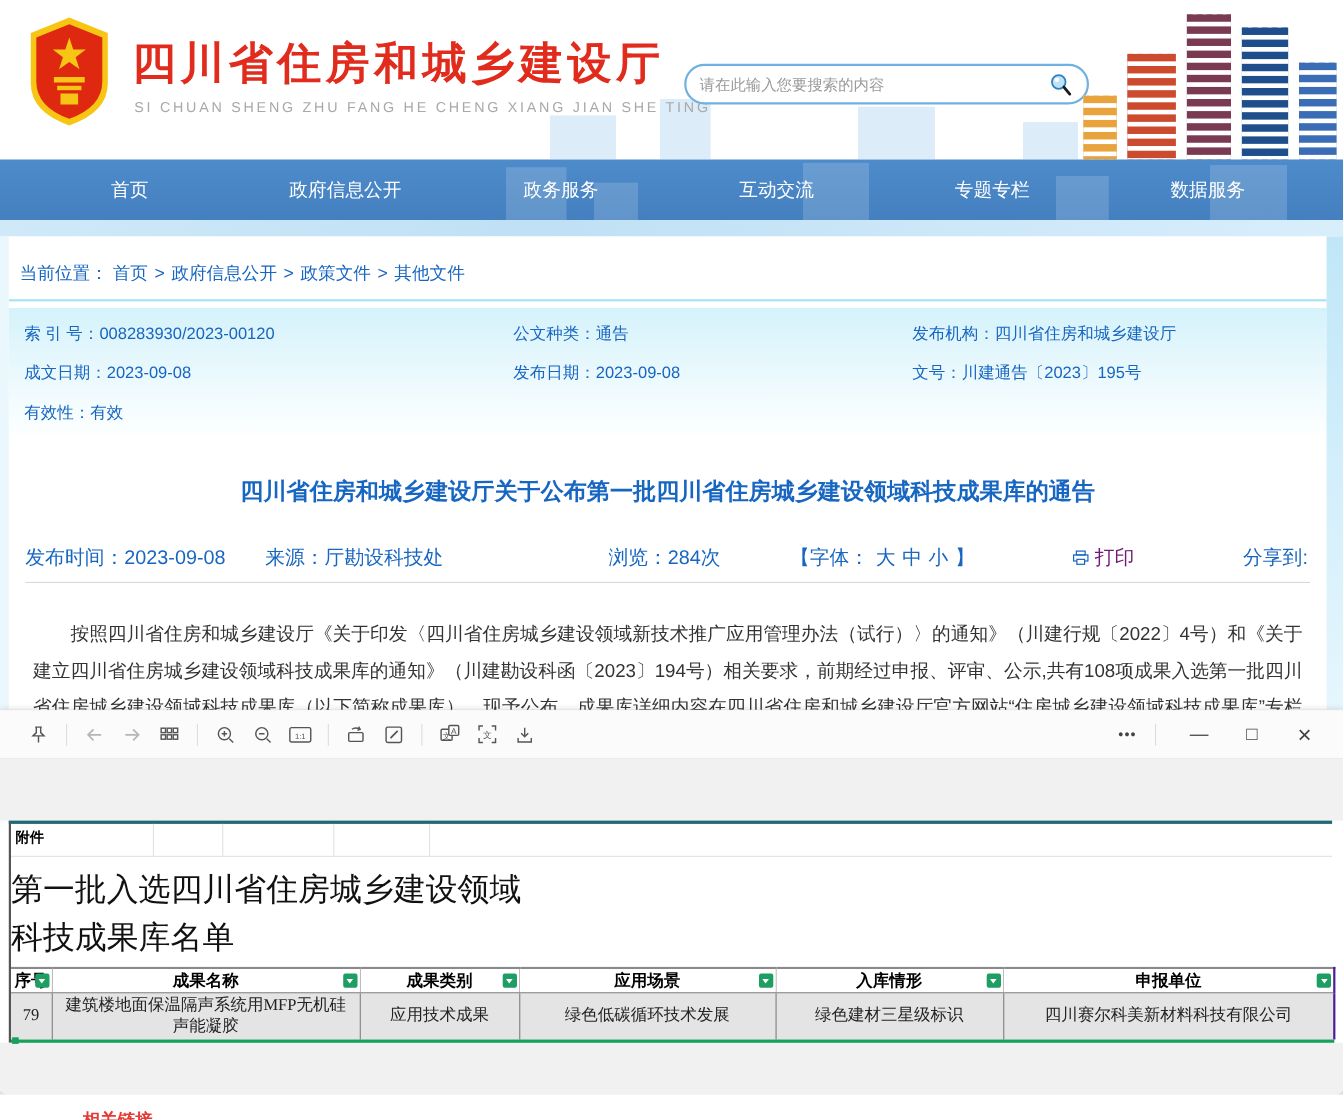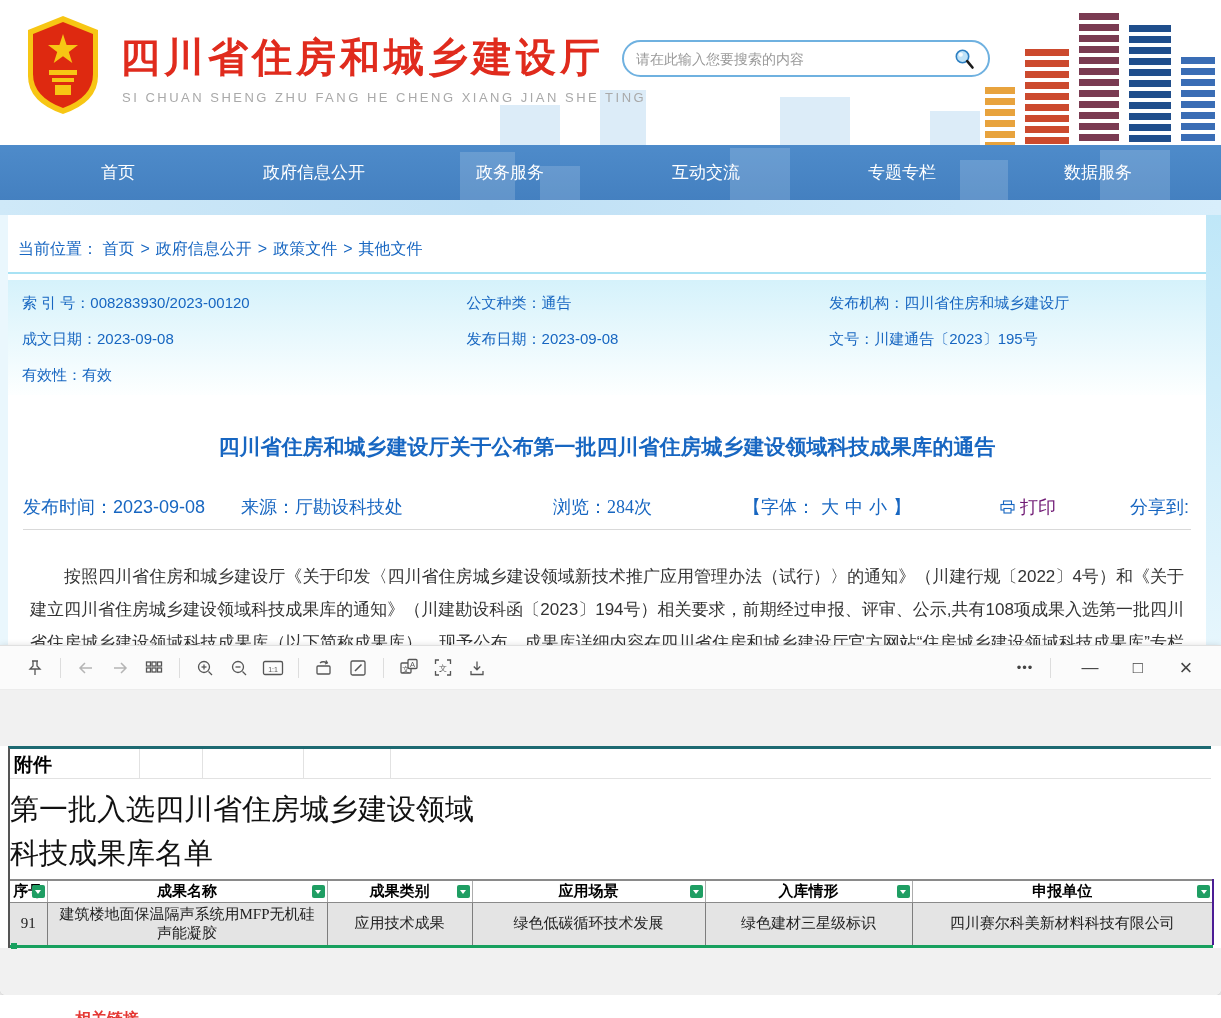--- a/index.html
+++ b/index.html
@@ -5,21 +5,21 @@
   * { margin:0; padding:0; box-sizing:border-box; }
   html,body { width:1221px; height:1018px; overflow:hidden; background:#fff;
     font-family:"Liberation Sans","DejaVu Sans",sans-serif; }
 
   
   .site-header { position:relative; height:145px; background:#fff; overflow:hidden; }
   .logo-wrap { position:absolute; left:22px; top:14px; width:82px; height:102px; }
   .site-title { position:absolute; left:120px; top:30px; font-family:"Liberation Serif","DejaVu Serif",serif;
     font-weight:bold; font-size:40px; color:#e02b1d; letter-spacing:4px; }
   .site-subtitle { position:absolute; left:122px; top:90px; font-size:13px; color:#a9a9a9; letter-spacing:2.5px; }
-  .search-box { position:absolute; left:622px; top:40px; width:368px; height:37px; border:2px solid #6fb1e0;
+  .search-box { position:absolute; left:622px; top:58px; width:368px; height:37px; border:2px solid #6fb1e0;
     border-radius:19px; background:#fff; display:flex; align-items:center; padding:0 12px; }
   .search-input { flex:1; border:none; outline:none; font-size:14px; color:#333; background:transparent; }
   .search-input::placeholder { color:#9a9a9a; }
   .hdr-sil { position:absolute; bottom:0; background:#dcecf8; }
   .buildings { position:absolute; right:6px; top:8px; height:137px; display:flex; align-items:flex-end; gap:10px; }
   .bld { width:38px; }
   .win { background-size:9px 11px !important; }
 
   
   .nav { position:relative; height:55px; background:linear-gradient(#4e8bca,#4480c0); overflow:hidden; }
@@ -59,21 +59,21 @@
     display:flex; align-items:center; padding:0 18px; }
   .vt-btn { width:34px; height:30px; display:flex; align-items:center; justify-content:center; cursor:pointer; border-radius:4px; }
   .vt-sep { width:1px; height:20px; background:#ddd; margin:0 8px; }
   .vt-right { margin-left:auto; display:flex; align-items:center; }
   .vt-glyph { font-size:17px; color:#444; line-height:1; }
   .gray-gap { height:56px; background:#f1f1f1; }
 
   .sheet { border-top:3px solid #1e6a72; border-left:2px solid #555; margin-right:10px; background:#fff; }
   .attach-row { display:flex; height:30px; border-bottom:1px solid #e2e2e2; }
   .attach-cell { border-right:1px solid #e2e2e2; height:100%; }
-  .attach-label { font-weight:bold; font-size:19px; padding:3px 0 0 4px;
+  .attach-label { font-weight:bold; font-size:13px; padding:3px 0 0 4px;
     font-family:Liberation Mono, monospace; }
   .sheet-title { height:100px; text-align:left; font-family:"Liberation Serif","DejaVu Serif",serif;
     font-size:29px; color:#111; padding-top:8px; line-height:44px; }
 
   table.grid { border-collapse:collapse; table-layout:fixed; width:1203px; }
   .grid th { position:relative; border-top:2px solid #8a8a8a; border-bottom:1px solid #8a8a8a;
     border-right:1px solid #adadad; height:22px; font-size:15px; font-weight:bold; color:#000;
     text-align:center; overflow:hidden; white-space:nowrap; background:#fff; }
   .grid td { border-right:1px solid #7d7d7d; background:#e4e4e4; font-size:15px; color:#222;
     text-align:center; height:42px; padding:2px 6px; line-height:19px;
@@ -177,21 +177,21 @@
       <div class="meta-field">
         <span>有效性：</span><span>有效</span></div>
     </div>
   </div>
 
   <div class="article-title">四川省住房和城乡建设厅关于公布第一批四川省住房城乡建设领域科技成果库的通告</div>
 
   <div class="article-meta">
     <span class="am-item">发布时间：2023-09-08</span>
     <span class="am-item" style="margin-right:150px;">来源：厅勘设科技处</span>
-    <span class="am-item" style="margin-right:88px;font-family:Liberation Serif, serif;">浏览：284次</span>
+    <span class="am-item" style="margin-right:60px;">浏览：284次</span>
     <span class="am-item am-font">
       <span>【字体：</span><span>大</span><span>中</span><span>小</span><span>】</span>
     </span>
     <span class="am-item print-btn" style="margin-left:50px;">
       <span>
         <svg width="15" height="14" viewBox="0 0 15 14">
           <rect x="3.5" y="1" width="8" height="3.5" fill="none" stroke="#1766c1" stroke-width="1.1"></rect>
           <rect x="1" y="4.5" width="13" height="5.5" fill="none" stroke="#1766c1" stroke-width="1.1"></rect>
           <rect x="4" y="8.5" width="7" height="4.5" fill="#fff" stroke="#1766c1" stroke-width="1.1"></rect>
         </svg>
@@ -356,21 +356,21 @@
         <th><span>入库情形</span>
           <span class="filter-btn">
                 <span class="filter-tri"></span>
               </span></th>
         <th><span>申报单位</span>
           <span class="filter-btn">
                 <span class="filter-tri"></span>
               </span></th>
       </tr>
       <tr>
-        <td>91</td>
+        <td>79</td>
         <td>建筑楼地面保温隔声系统用MFP无机硅声能凝胶</td>
         <td>应用技术成果</td>
         <td>绿色低碳循环技术发展</td>
         <td>绿色建材三星级标识</td>
         <td>四川赛尔科美新材料科技有限公司</td>
       </tr>
     </tbody>
       </table>
     <div class="green-bar">
       <span class="green-handle"></span>

